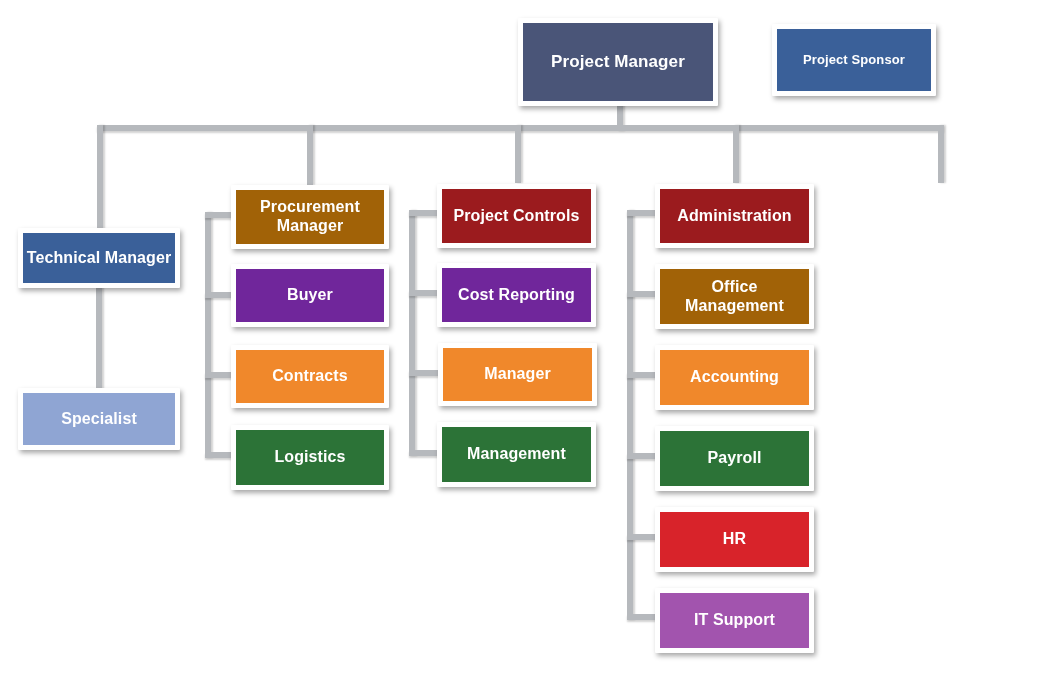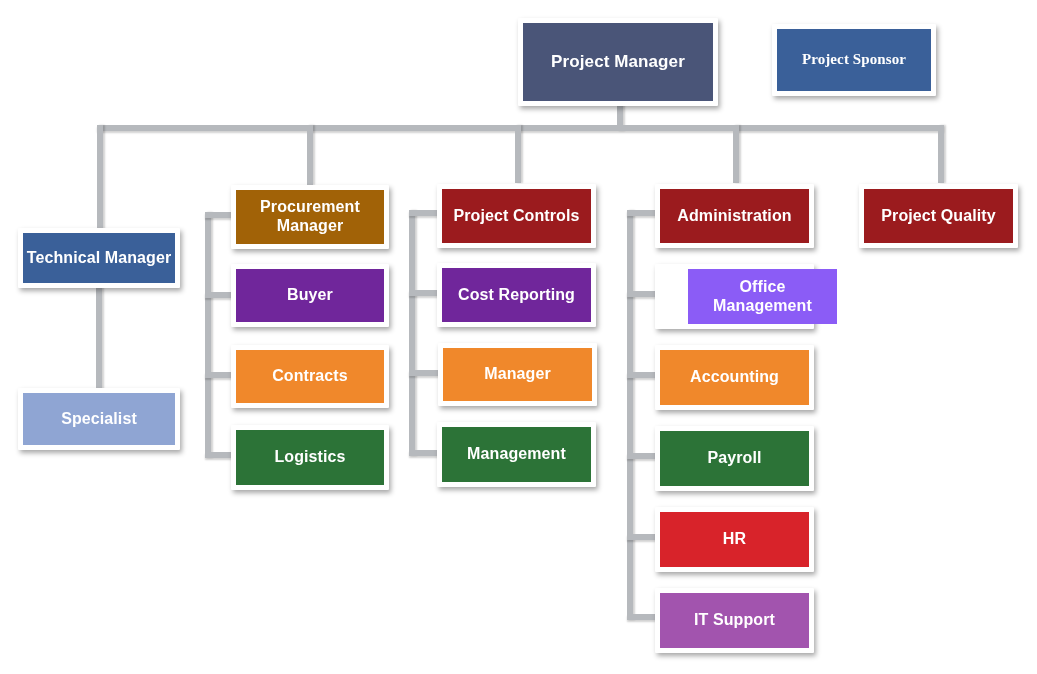--- a/index.html
+++ b/index.html
@@ -31,21 +31,21 @@
   .box .fill{
     width:100%;height:100%;
     box-sizing:border-box;
     display:flex;align-items:center;justify-content:center;
     text-align:center;
     color:#ffffff;
     font-weight:bold;
     line-height:1.18;
     letter-spacing:.1px;
   }
-  .t15 .fill{font-size:15px;font-family:Liberation Serif, serif;}
+  .t15 .fill{font-size:13px;}
   .t16 .fill{font-size:16px;}
   .t17 .fill{font-size:17px;}
 </style>
 </head>
 <body>
 
 <div id="chart">
 
   <div class="line v shadow-v" style="left:617px;top:100px;height:31px;"></div>
 
@@ -125,36 +125,33 @@
 
   <div class="box t16" style="left:437px;top:422px;width:159px;height:65px;">
     <div class="fill" style="background:#2C7337;">Management</div>
   </div>
 
   <div class="box t16" style="left:655px;top:184px;width:159px;height:64px;">
     <div class="fill" style="background:#9B1B1E;">Administration</div>
   </div>
 
   <div class="box t16" style="left:655px;top:264px;width:159px;height:65px;">
-    <div class="fill" style="background:#8b5cf6;margin-left:28px;">Office Management</div>
+    <div class="fill" style="background:#a16207;">Office Management</div>
   </div>
 
   <div class="box t16" style="left:655px;top:345px;width:159px;height:65px;">
     <div class="fill" style="background:#F0882B;">Accounting</div>
   </div>
 
   <div class="box t16" style="left:655px;top:426px;width:159px;height:65px;">
     <div class="fill" style="background:#2C7337;">Payroll</div>
   </div>
 
   <div class="box t16" style="left:655px;top:507px;width:159px;height:65px;">
     <div class="fill" style="background:#D8232A;">HR</div>
   </div>
 
   <div class="box t16" style="left:655px;top:588px;width:159px;height:65px;">
     <div class="fill" style="background:#A254AE;">IT Support</div>
   </div>
 
-  <div class="box t16" style="left:859px;top:184px;width:159px;height:64px;">
-    <div class="fill" style="background:#9B1B1E;">Project Quality</div>
-  </div>
 
 </div>
 
 </body></html>

